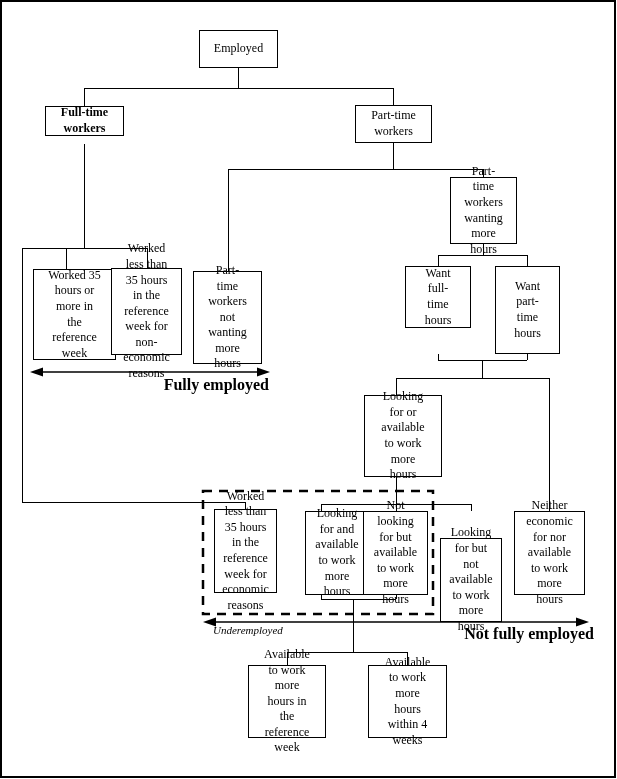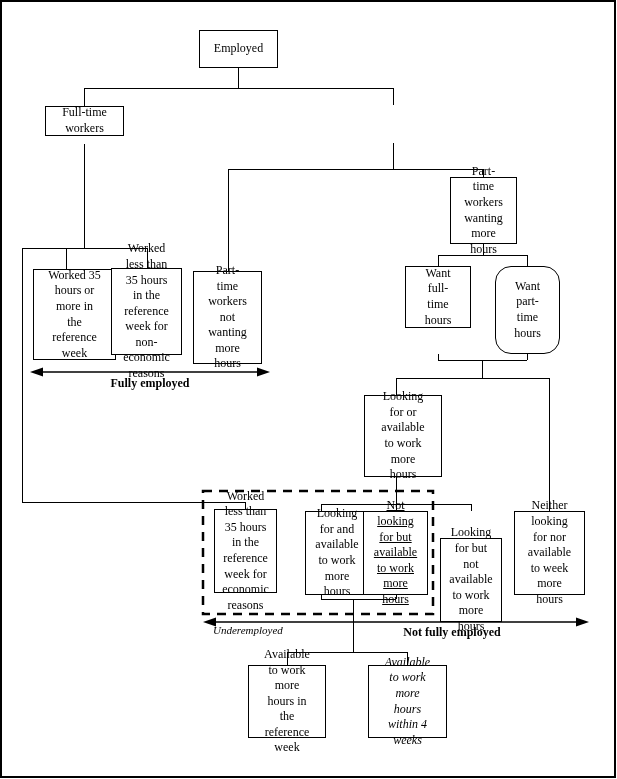--- a/index.html
+++ b/index.html
@@ -21,22 +21,22 @@
     justify-content:center;
     text-align:center;
     font-size:12px;
     line-height:1.3;
     padding:14px;
     box-sizing:border-box;
   }
   .annot{
     position:absolute;
     font-weight:bold;
-    font-size:12px;
-    text-align:center;
+    font-size:16px;
+    text-align:right;
   }
   .annot-italic{
     position:absolute;
     font-style:italic;
     font-weight:normal;
     font-size:11px;
   }
 </style>
 </head>
 <body>
@@ -105,50 +105,51 @@
 
     <g stroke="#000" stroke-width="1.4" fill="#000">
       <line x1="209" y1="622" x2="583" y2="622"></line>
       <path d="M203 622 l13 -4.5 l0 9 z" stroke="none"></path>
       <path d="M589 622 l-13 -4.5 l0 9 z" stroke="none"></path>
     </g>
   </svg>
 
   <div class="node" style="left:199px;top:30px;width:79px;height:38px;">Employed</div>
 
-  <div class="node" style="left:45px;top:106px;width:79px;height:22px;">Full-time workers</div>
+  <div class="node" style="left:45px;top:106px;width:79px;height:22px;font-weight:bold;">Full-time workers</div>
 
+  <div class="node" style="left:355px;top:105px;width:77px;height:38px;">Part-time workers</div>
 
   <div class="node" style="left:450px;top:177px;width:67px;height:67px;">Part-time workers wanting more hours</div>
 
   <div class="node" style="left:33px;top:269px;width:83px;height:91px;">Worked 35 hours or more in the reference week</div>
 
   <div class="node" style="left:111px;top:268px;width:71px;height:87px;">Worked less than 35 hours in the reference week for non-economic reasons</div>
 
   <div class="node" style="left:193px;top:271px;width:69px;height:93px;">Part-time workers not wanting more hours</div>
 
   <div class="node" style="left:405px;top:266px;width:66px;height:62px;">Want full-time hours</div>
 
-  <div class="node" style="left:495px;top:266px;width:65px;height:88px;border-radius:16px;">Want part-time hours</div>
+  <div class="node" style="left:495px;top:266px;width:65px;height:88px;">Want part-time hours</div>
 
   <div class="node" style="left:364px;top:395px;width:78px;height:82px;">Looking for or available to work more hours</div>
 
   <div class="node" style="left:214px;top:509px;width:63px;height:84px;">Worked less than 35 hours in the reference week for economic reasons</div>
 
   <div class="node" style="left:289px;top:511px;width:64px;height:84px;margin-left:16px;">Looking for and available to work more hours</div>
 
-  <div class="node" style="left:363px;top:511px;width:65px;height:84px;text-decoration:underline;">Not looking for but available to work more hours</div>
+  <div class="node" style="left:363px;top:511px;width:65px;height:84px;">Not looking for but available to work more hours</div>
 
   <div class="node" style="left:440px;top:511px;width:62px;height:84px;margin-top:27px;">Looking for but not available to work more hours</div>
 
-  <div class="node" style="left:514px;top:511px;width:71px;height:84px;">Neither looking for nor available to week more hours</div>
+  <div class="node" style="left:514px;top:511px;width:71px;height:84px;">Neither economic for nor available to work more hours</div>
 
   <div class="node" style="left:248px;top:665px;width:78px;height:73px;">Available to work more hours in the reference week</div>
 
-  <div class="node" style="left:368px;top:665px;width:79px;height:73px;font-style:italic;">Available to work more hours within 4 weeks</div>
+  <div class="node" style="left:368px;top:665px;width:79px;height:73px;">Available to work more hours within 4 weeks</div>
 
   <div class="annot" style="left:31px;top:376px;width:238px;">Fully employed</div>
 
   <div class="annot" style="left:310px;top:625px;width:284px;">Not fully employed</div>
 
   <div class="annot-italic" style="left:213px;top:624px;">Underemployed</div>
 
 </div>
 
 </body></html>

